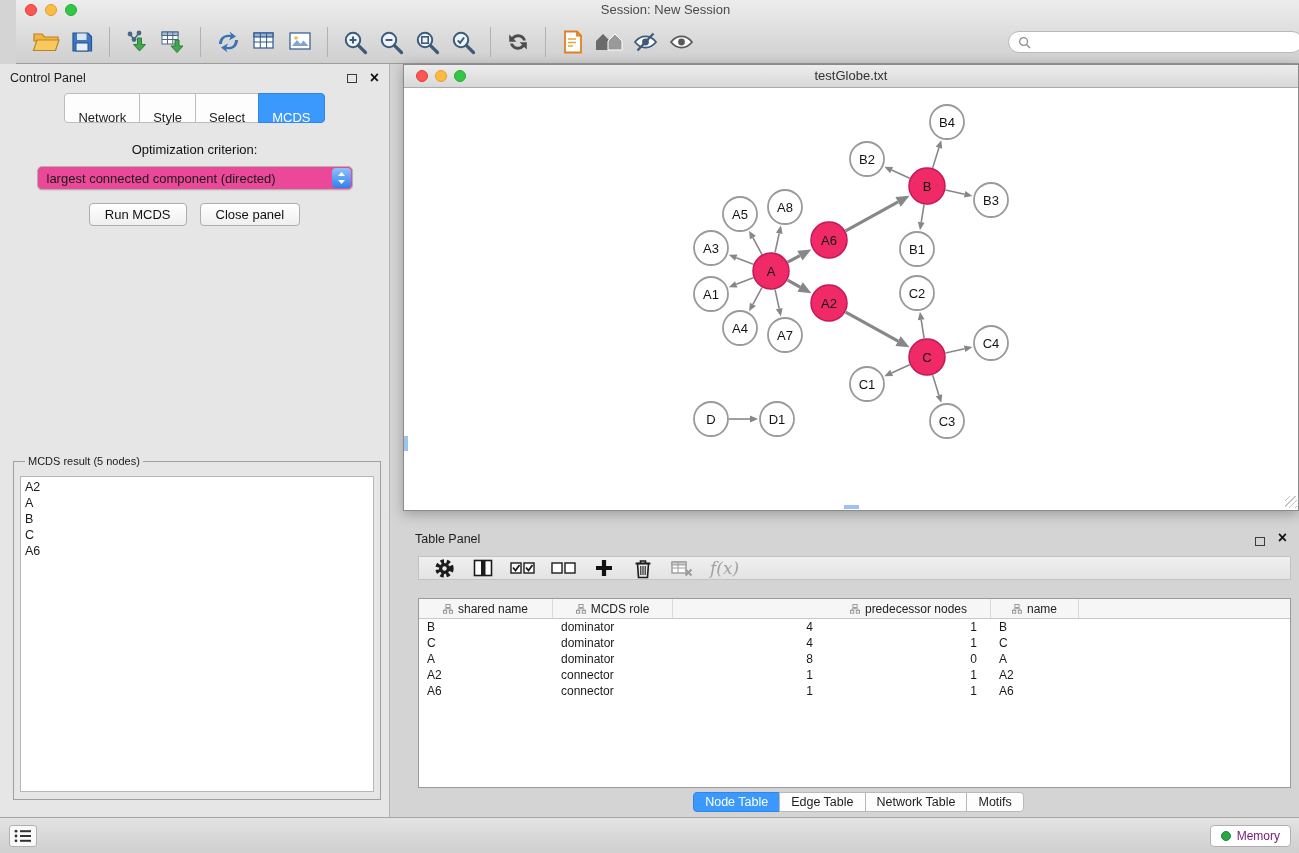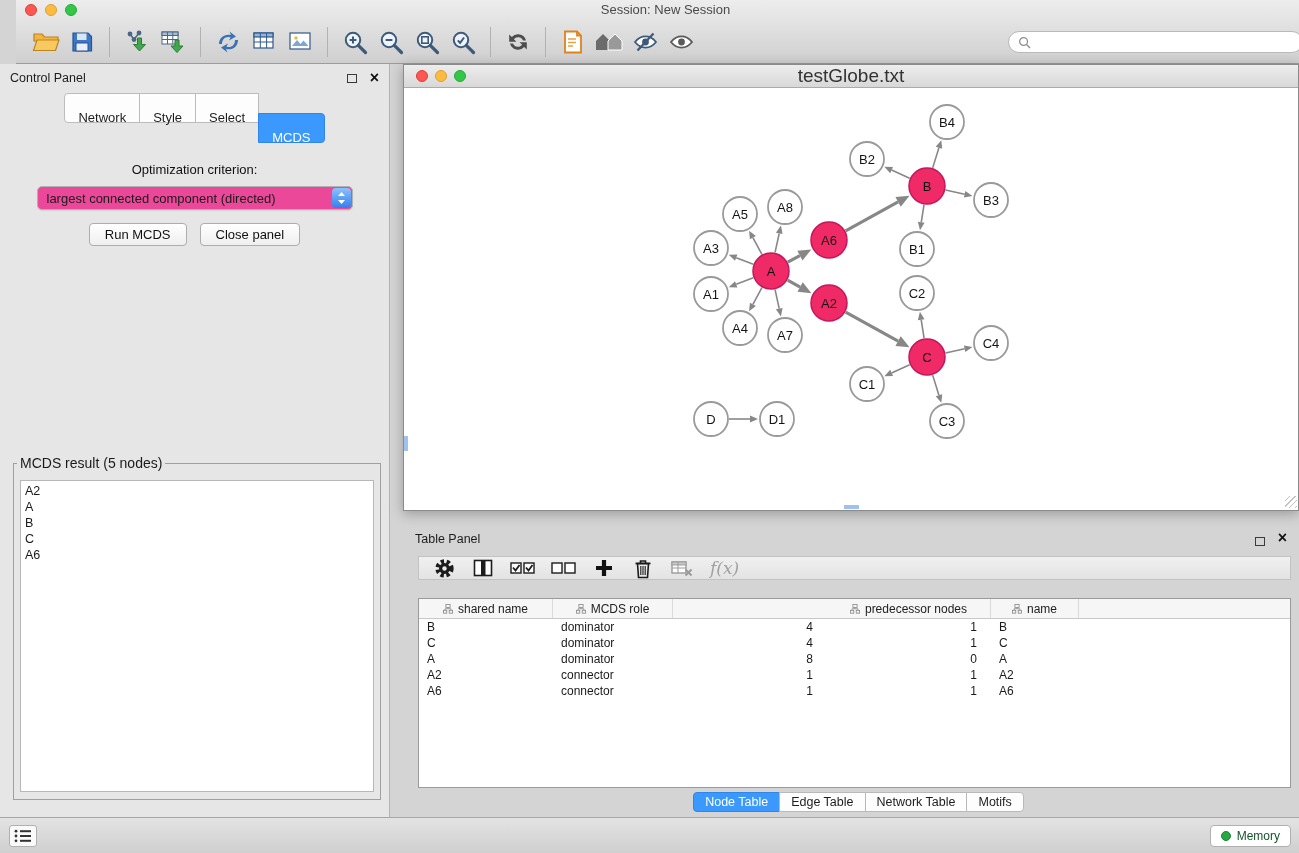--- a/index.html
+++ b/index.html
@@ -24,36 +24,36 @@
 
 .control-panel { position:absolute; left:0; top:64px; width:390px; bottom:36px; background:#e6e6e6; border-right:1px solid #b3b3b3; }
 .cp-header { height:28px; display:flex; align-items:center; padding:0 10px; font-size:12.5px; color:#1d1d1d; }
 .cp-header .spacer { flex:1; }
 .float-icon { width:10px; height:9px; border:1.5px solid #3a3a3a; margin-right:13px; display:inline-block; }
 .close-icon { font-weight:bold; font-size:16px; color:#111; line-height:1; }
 .cp-tabs { display:flex; justify-content:center; margin-top:1px; }
 .cp-tab { font-size:13px; height:29px; line-height:20px; padding:14px 13px; background:#fdfdfd; border:1px solid #bcbcbc; margin-left:-1px; color:#1d1d1d; }
 .cp-tab:first-child { border-radius:4px 0 0 4px; margin-left:0; }
 .cp-tab:last-child { border-radius:0 4px 4px 0; }
-.cp-tab.active { background:#3b99fd; border-color:#2f86e8; color:#fff;margin-top:20px; }
+.cp-tab.active { background:#3b99fd; border-color:#2f86e8; color:#fff; }
 .opt-label { text-align:center; margin-top:19px; font-size:13px; color:#111; }
 .dropdown { margin:9px auto 0; width:316px; height:24px; background:#ec4899; border:1px solid #b2b2b2; border-radius:5px; display:flex; align-items:center; font-size:13px; padding-left:9px; position:relative; box-shadow:0 1px 1px rgba(0,0,0,.08); }
 .dropdown .stepper { position:absolute; right:1px; top:1px; bottom:1px; width:19px; border-radius:4px; background:linear-gradient(#8fc1fb,#2f80ef); display:flex; align-items:center; justify-content:center; }
 .btn-row { display:flex; justify-content:center; gap:13px; margin-top:13px; }
 .btn { height:23px; padding:0 15px; background:linear-gradient(#ffffff,#efefef); border:1px solid #adadad; border-radius:4px; font-size:13px; color:#111; font-family:"Liberation Sans", sans-serif; }
 .result-box { position:absolute; left:13px; top:391px; width:368px; height:345px; border:1px solid #9f9f9f; }
-.result-box legend { font-size:14px; padding:0 3px; margin-left:3px; }
+.result-box legend { font-size:11px; padding:0 3px; margin-left:11px; }
 .result-list { position:absolute; left:6px; right:6px; top:9px; bottom:7px; background:#fff; border:1px solid #b7b7b7; font-size:12.5px; padding:2px 4px; overflow:hidden; }
 .result-item { line-height:16px; }
 
 
 .net-window { position:absolute; left:403px; top:64px; width:896px; height:447px; background:#fff; border:1px solid #8b8b8b; box-shadow:0 3px 12px rgba(0,0,0,.28); }
 .nw-titlebar { height:23px; background:linear-gradient(#ededed,#d8d8d8); border-bottom:1px solid #ababab; position:relative; }
 .nw-traffic { position:absolute; left:12px; top:5px; display:flex; gap:7px; }
-.nw-title { text-align:center; line-height:22px; font-size:19px; color:#333; }
+.nw-title { text-align:center; line-height:22px; font-size:13px; color:#333; }
 .nw-canvas { position:relative; width:100%; height:421px; background:#fff; overflow:hidden; }
 .thumb-v { position:absolute; left:0; top:348px; width:4px; height:15px; background:#9fc1ee; }
 .thumb-h { position:absolute; left:440px; bottom:0; width:15px; height:4px; background:#9fc1ee; }
 .grip { position:absolute; right:1px; bottom:1px; width:12px; height:12px; background:repeating-linear-gradient(135deg, transparent 0 3px, #c2c2c2 3px 4px); }
 
 
 .table-panel { position:absolute; left:403px; top:520px; width:896px; height:297px; }
 .tp-header { height:26px; display:flex; align-items:flex-end; padding:0 12px; font-size:12.5px; color:#1d1d1d; }
 .tp-header .spacer { flex:1; }
 .tp-toolbar { position:absolute; left:15px; top:36px; width:873px; height:24px; background:linear-gradient(#f0f0f0,#e3e3e3); border:1px solid #c2c2c2; display:flex; align-items:center; padding-left:13px; gap:15px; }
@@ -69,21 +69,21 @@
 .td.num { padding-right:14px; }
 .tp-tabs { position:absolute; left:0; top:272px; width:100%; display:flex; justify-content:center; }
 .tp-tab { height:20px; line-height:18px; padding:0 11px; font-size:12.5px; background:#fdfdfd; border:1px solid #b9b9b9; margin-left:-1px; color:#1d1d1d; }
 .tp-tab:first-child { border-radius:4px 0 0 4px; margin-left:15px; }
 .tp-tab:last-child { border-radius:0 4px 4px 0; }
 .tp-tab.active { background:#3b99fd; border-color:#2f86e8; color:#fff; }
 
 
 .statusbar { position:absolute; left:0; bottom:0; width:100%; height:36px; background:linear-gradient(#e3e3e3,#cfcfcf); border-top:1px solid #a6a6a6; }
 .status-list-btn { position:absolute; left:9px; top:7px; width:28px; height:22px; background:#fafafa; border:1px solid #b0b0b0; border-radius:3px; display:flex; align-items:center; justify-content:center; }
-.memory-badge { position:absolute; right:8px; top:7px; height:22px; background:#fff; border:1px solid #b0b0b0; border-radius:4px; display:flex; align-items:center; gap:6px; padding:0 10px; font-size:12px; color:#14532d; }
+.memory-badge { position:absolute; right:8px; top:7px; height:22px; background:#fff; border:1px solid #b0b0b0; border-radius:4px; display:flex; align-items:center; gap:6px; padding:0 10px; font-size:12px; color:#701a75; }
 .green-dot { width:10px; height:10px; border-radius:50%; background:#28a745; border:1px solid #1d8435; }
 svg { display:block; }
 </style>
 </head>
 <body>
 
 <div class="topchrome">
   <div class="titlebar">
     <div class="traffic">
       <span class="light red"></span>

